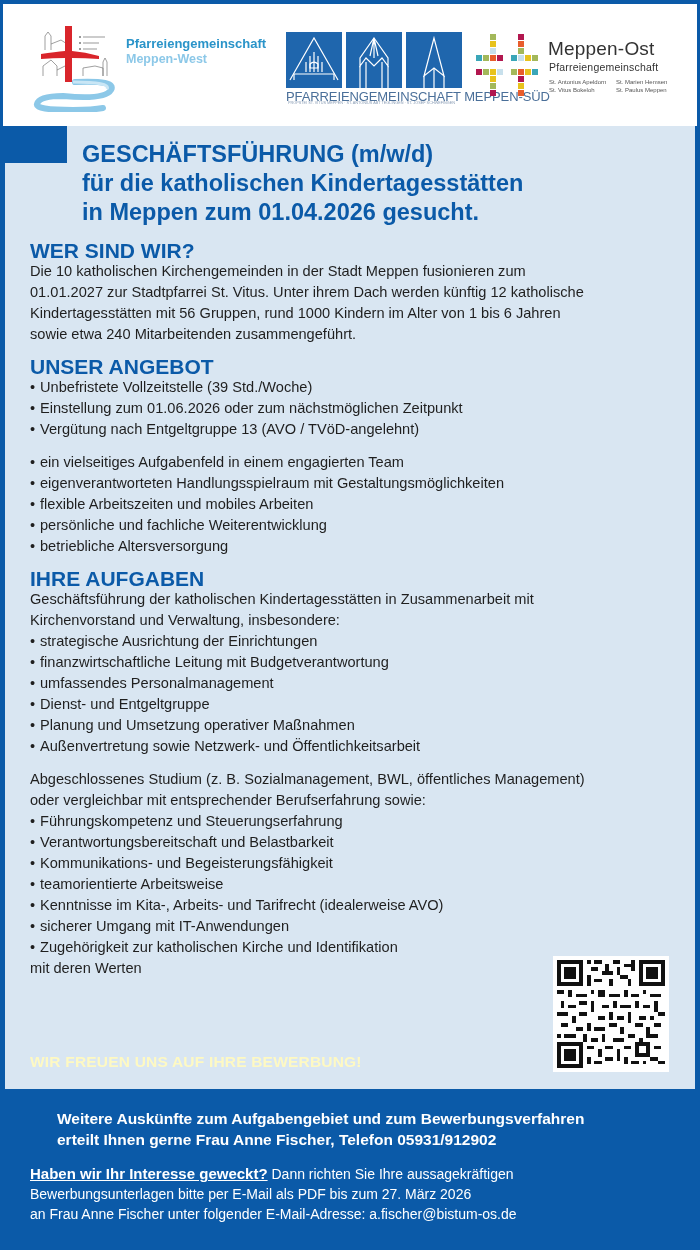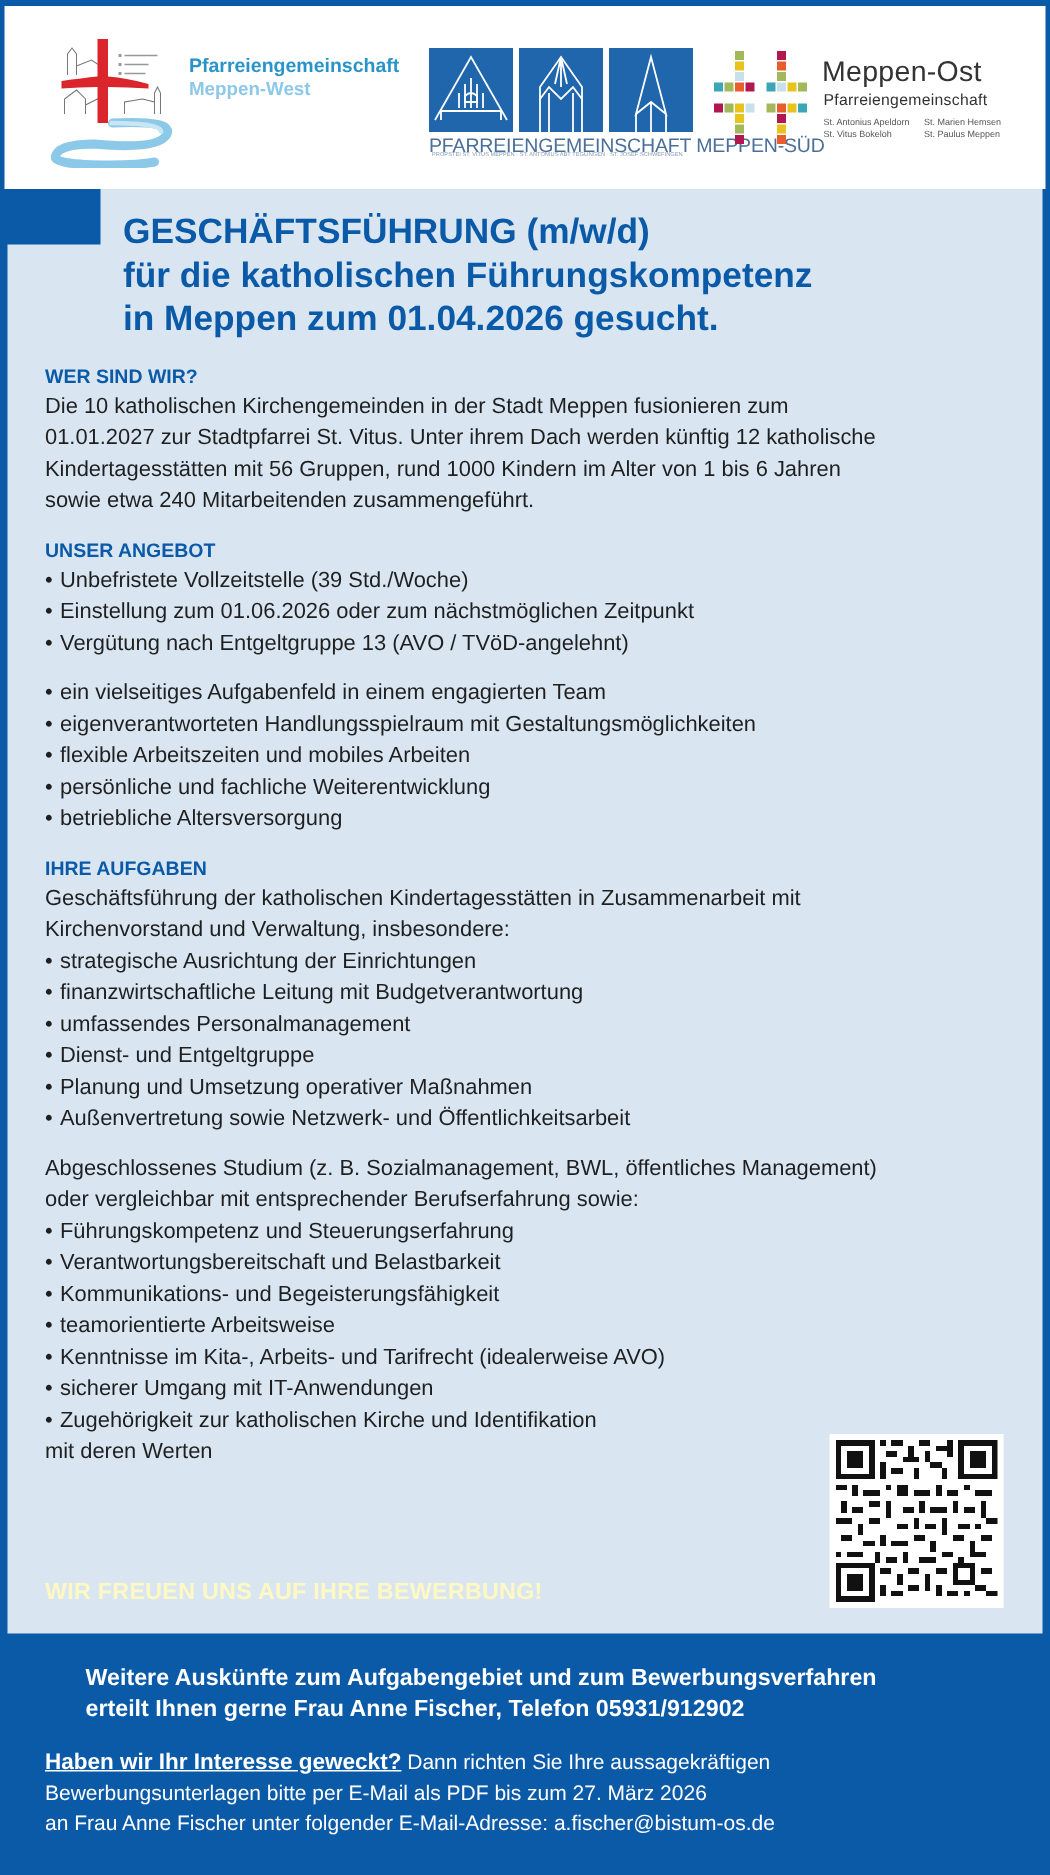--- a/index.html
+++ b/index.html
@@ -33,21 +33,21 @@
   
   .panel {
     position: absolute; left: 5px; top: 126px; width: 690px; height: 963px;
     background: #d9e6f2;
   }
   .accent-block { position: absolute; left: 0; top: 126px; width: 67px; height: 37px; background: #0b5aa8; }
 
   .title { position: absolute; left: 82px; top: 140px; width: 600px; color: #0b5aa8; font-weight: bold; font-size: 23.5px; line-height: 29px; }
 
   .content { position: absolute; left: 30px; top: 241px; width: 650px; font-size: 14.6px; line-height: 21px; color: #1f1f1f; }
-  .h { color: #0b5aa8; font-weight: bold; font-size: 13px; line-height: 20px; }
+  .h { color: #0b5aa8; font-weight: bold; font-size: 21px; line-height: 20px; }
   .sub-h { font-weight: bold; font-size: 15px; }
   .p { }
   .ul { list-style: none; }
   .ul li { position: relative; padding-left: 0; }
   .ul li .b { display: inline-block; width: 10px; }
   .gap-s { height: 12px; }
   .indent { padding-left: 12px; }
 
   .closing { position: absolute; left: 30px; top: 1053px; color: #fef9c3; font-weight: bold; font-size: 15.5px; letter-spacing: 0.2px; }
 
@@ -171,21 +171,21 @@
       <div class="par" style="left:73px; top:53px;">St. Vitus Bokeloh</div>
       <div class="par" style="left:140px; top:53px;">St. Paulus Meppen</div>
     </div>
   </div>
 
   <div class="panel"></div>
   <div class="accent-block"></div>
 
   <div class="title">
     <div>GESCHÄFTSFÜHRUNG (m/w/d)</div>
-    <div>für die katholischen Führungskompetenz</div>
+    <div>für die katholischen Kindertagesstätten</div>
     <div>in Meppen zum 01.04.2026 gesucht.</div>
   </div>
 
   <div class="content">
 
     <div class="h">WER SIND WIR?</div>
     <div class="p">Die 10 katholischen Kirchengemeinden in der Stadt Meppen fusionieren zum</div>
     <div class="p">01.01.2027 zur Stadtpfarrei St. Vitus. Unter ihrem Dach werden künftig 12 katholische</div>
     <div class="p">Kindertagesstätten mit 56 Gruppen, rund 1000 Kindern im Alter von 1 bis 6 Jahren</div>
     <div class="p">sowie etwa 240 Mitarbeitenden zusammengeführt.</div>

